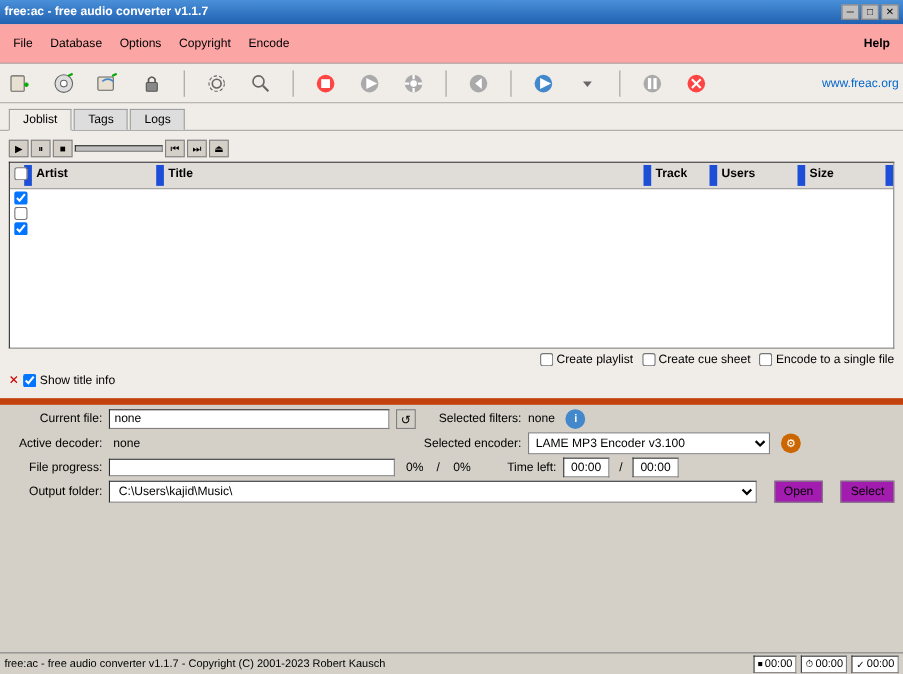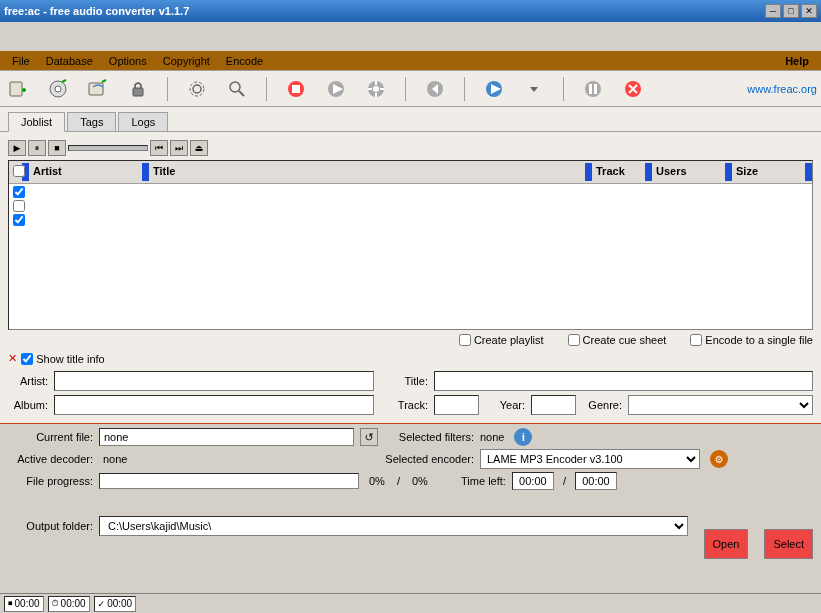--- a/index.html
+++ b/index.html
@@ -40,27 +40,26 @@
       font-size: 9px;
       display: flex;
       align-items: center;
       justify-content: center;
       cursor: pointer;
       color: #000;
     }
 
     
     .menu-bar {
-      background: #a16207;
-      height: 20px;
+      background: #fca5a5;
+      height: 36px;
       display: flex;
       align-items: center;
       border-bottom: 1px solid #a0a0a0;
       padding: 0 4px;
-      margin-top: 29px;
     }
     .menu-item {
       padding: 2px 8px;
       cursor: pointer;
       font-size: 11px;
     }
     .menu-help {
       margin-left: auto;
       padding: 2px 8px;
       cursor: pointer;
@@ -185,21 +184,21 @@
       font-size: 11px;
       font-weight: bold;
       border-right: 7px solid #1d4ed8;
     }
 
     
     .options-row {
       display: flex;
       align-items: center;
       padding: 4px 0;
-      gap: 24px;
+      gap: 8px;
       justify-content: flex-end;
     }
     .checkbox-label {
       display: flex;
       align-items: center;
       gap: 3px;
       font-size: 11px;
     }
 
     
@@ -242,21 +241,21 @@
     .form-select {
       height: 20px;
       border: 1px solid #808080;
       background: white;
       font-size: 11px;
       padding: 0 2px;
     }
 
     
     .status-section {
-      border-top: 1px solid #c2410c;
+      border-top: 6px solid #c2410c;
       padding: 4px 8px;
     }
     .status-row {
       display: flex;
       align-items: center;
       margin-bottom: 3px;
       gap: 6px;
     }
     .status-label {
       font-size: 11px;
@@ -330,27 +329,26 @@
     }
     .folder-select {
       flex: 1;
       height: 20px;
       border: 1px inset #808080;
       background: white;
       padding: 0 4px;
       font-size: 11px;
     }
     .folder-btn {
-      height: 30px;
+      height: 20px;
       padding: 0 8px;
       border: 1px solid #808080;
-      background: #ef4444;
-      cursor: pointer;
-      font-size: 11px;
-      margin-top: 36px;
+      background: #a21caf;
+      cursor: pointer;
+      font-size: 11px;
     }
 
     
     .encoder-select {
       height: 20px;
       border: 1px solid #808080;
       background: white;
       font-size: 11px;
       padding: 0 2px;
       width: 220px;
@@ -590,40 +588,20 @@
   </div>
 
   <div class="show-title-row">
     <span style="color:#cc0000;">✕</span>
     <label style="display:flex;align-items:center;gap:3px;">
       <input type="checkbox" style="width: 12px; height: 12px;" checked="">
       <span>Show title info</span>
     </label>
   </div>
 
-  <div class="form-section">
-    <div class="form-row">
-      <span class="form-label">Artist:</span>
-      <input class="form-input form-input-wide" type="text" value="" style="">
-      <span class="form-label" style="margin-left:8px;">Title:</span>
-      <input class="form-input" type="text" value="" style="flex: 1 1 0%;">
-    </div>
-    <div class="form-row">
-      <span class="form-label">Album:</span>
-      <input class="form-input form-input-wide" type="text" value="" style="">
-      <span class="form-label" style="margin-left:8px;">Track:</span>
-      <input class="form-input form-input-tiny" type="text" value="" style="">
-      <span class="form-label">Year:</span>
-      <input class="form-input form-input-tiny" type="text" value="" style="">
-      <span class="form-label">Genre:</span>
-      <select class="form-select" style="flex:1;">
-        <option value=""></option>
-      </select>
-    </div>
-  </div>
 
 </div>
 
 <div class="status-section">
 
   <div class="status-row">
     <span class="status-label">Current file:</span>
     <input class="status-input status-input-wide" type="text" readonly="" style="width: 255px;" value="none">
     <div class="refresh-btn">↺</div>
     <span class="status-label" style="min-width:90px;">Selected filters:</span>
@@ -664,20 +642,21 @@
         <option>C:\Users\kajid\Music\</option>
       </select>
       <button class="folder-btn">Open</button>
       <button class="folder-btn">Select</button>
     </div>
   </div>
 
 </div>
 
 <div class="status-bar">
+  <span class="status-bar-text">free:ac - free audio converter v1.1.7 - Copyright (C) 2001-2023 Robert Kausch</span>
   <div class="status-bar-times">
     <div class="time-display">
       <span style="font-size:9px;">⏹</span>
       <span>00:00</span>
     </div>
     <div class="time-display">
       <span style="font-size:9px;">⏱</span>
       <span>00:00</span>
     </div>
     <div class="time-display">

